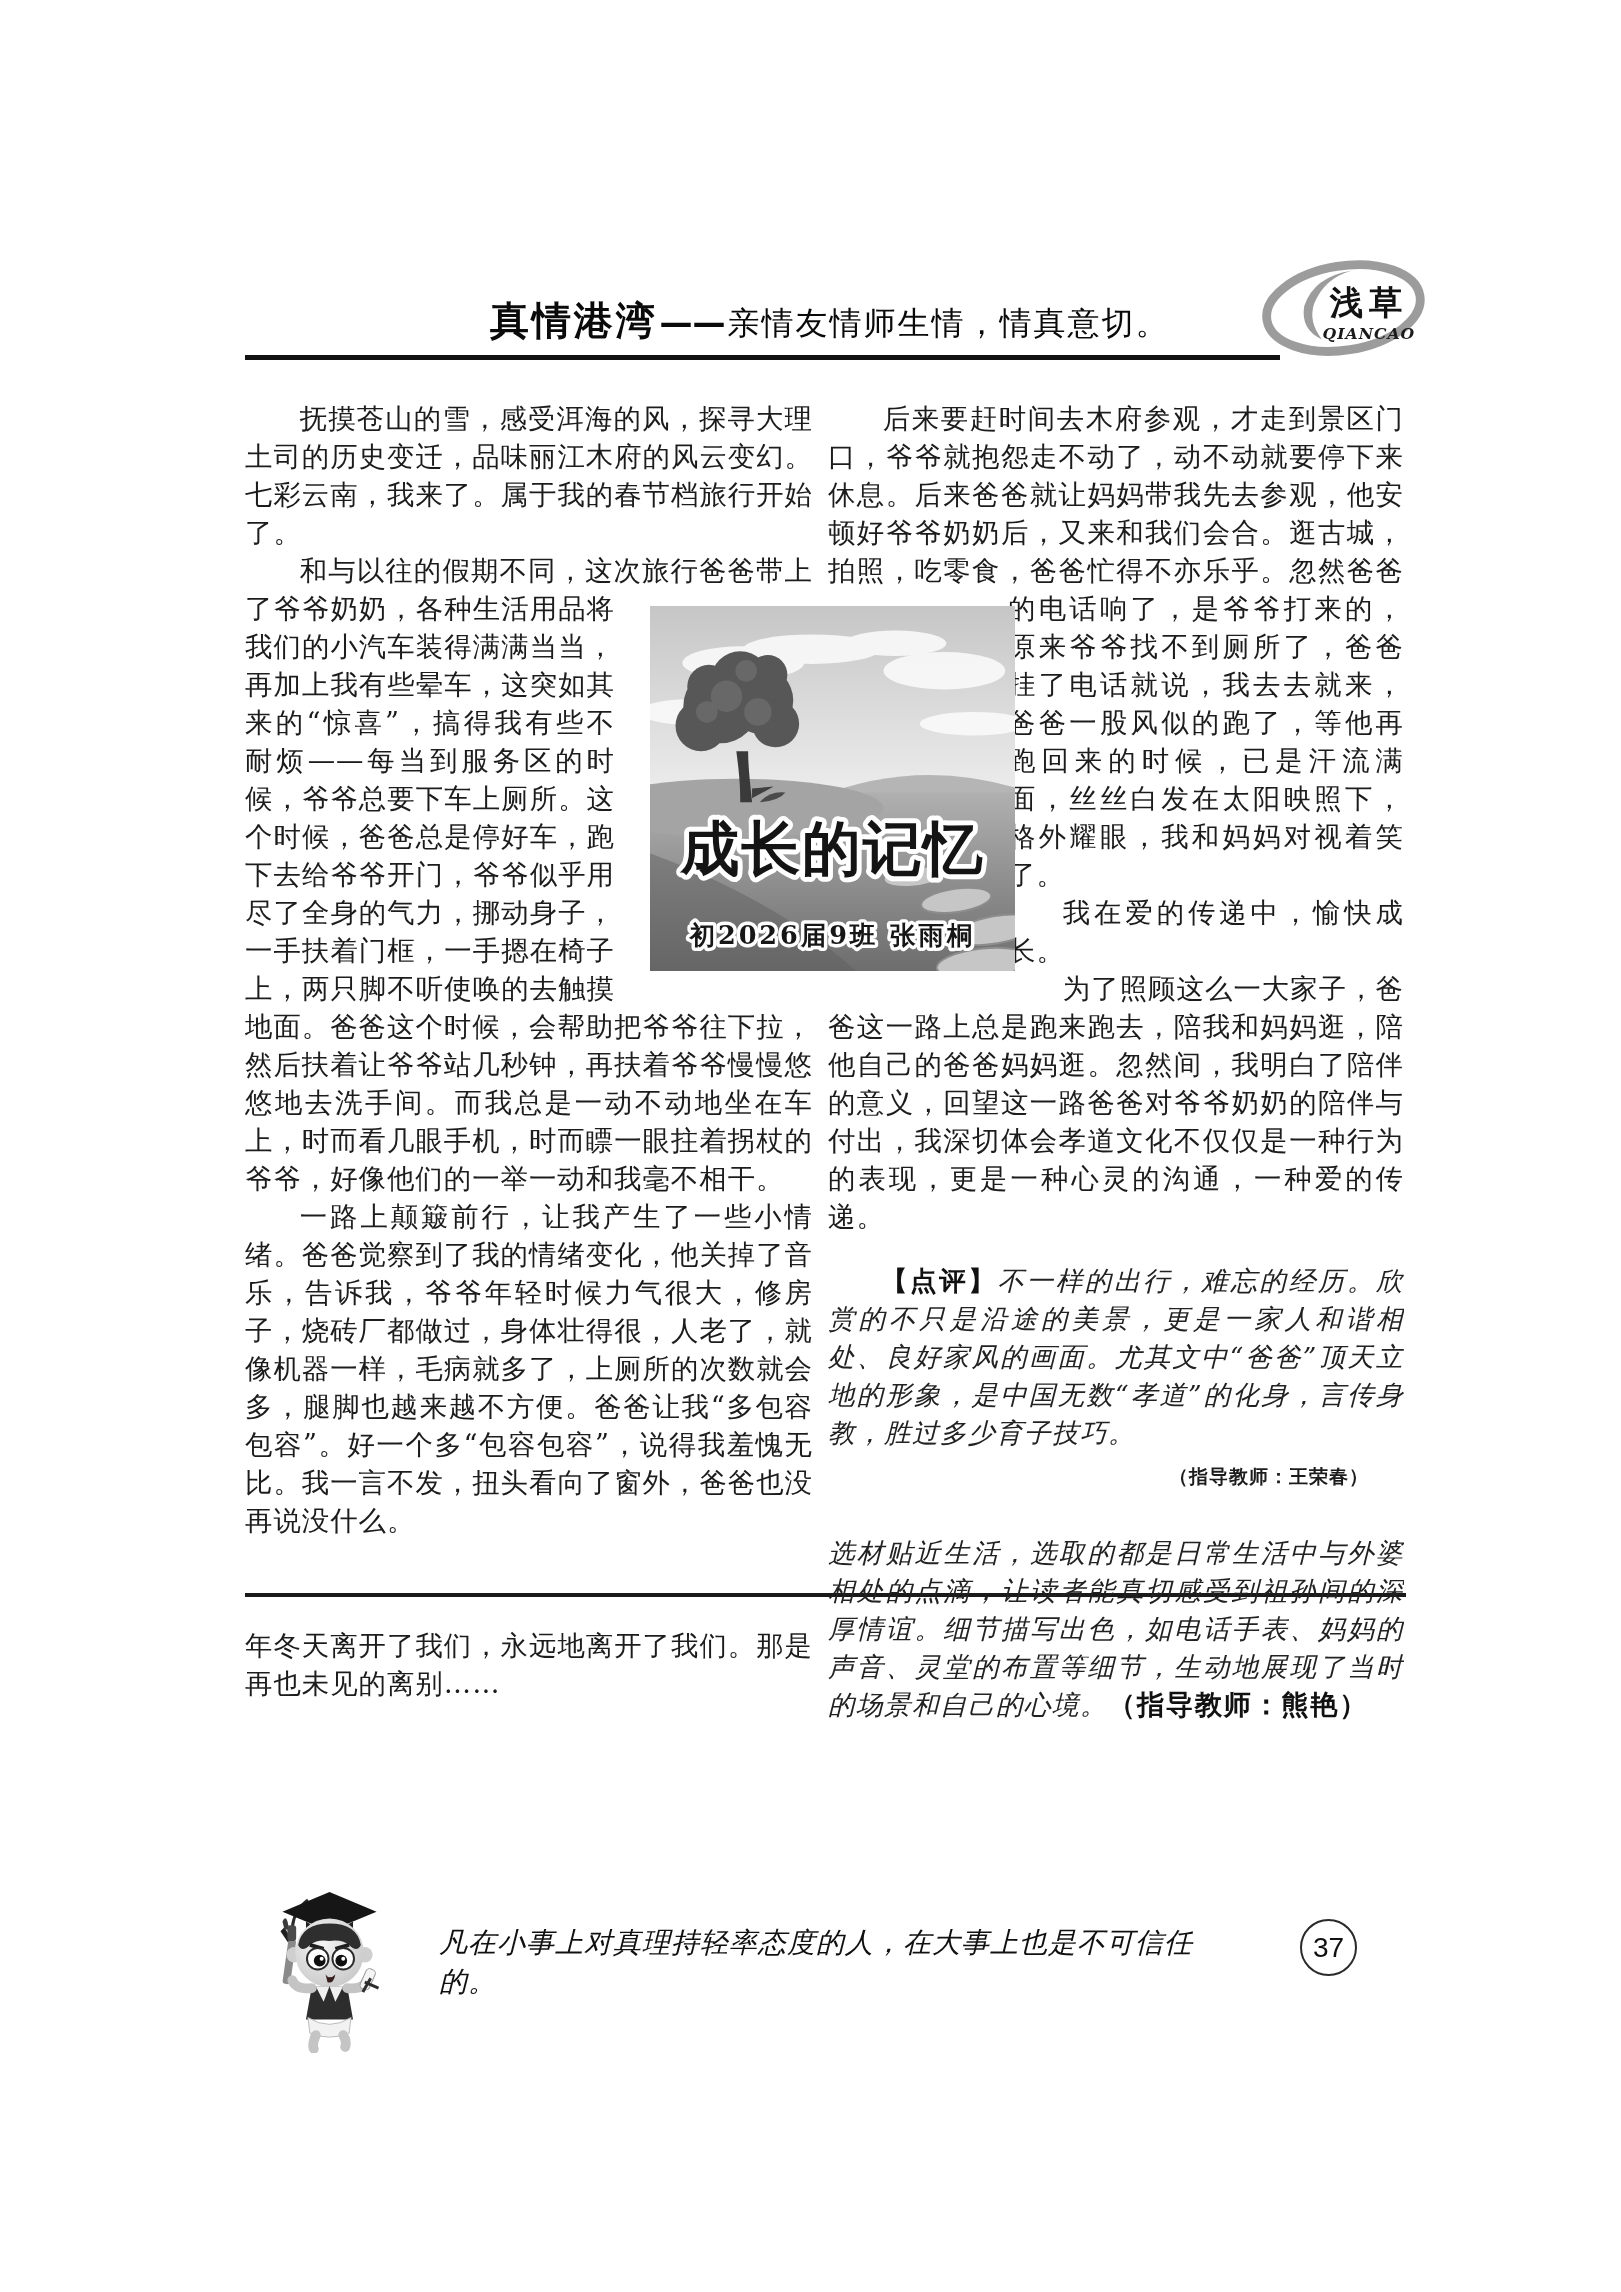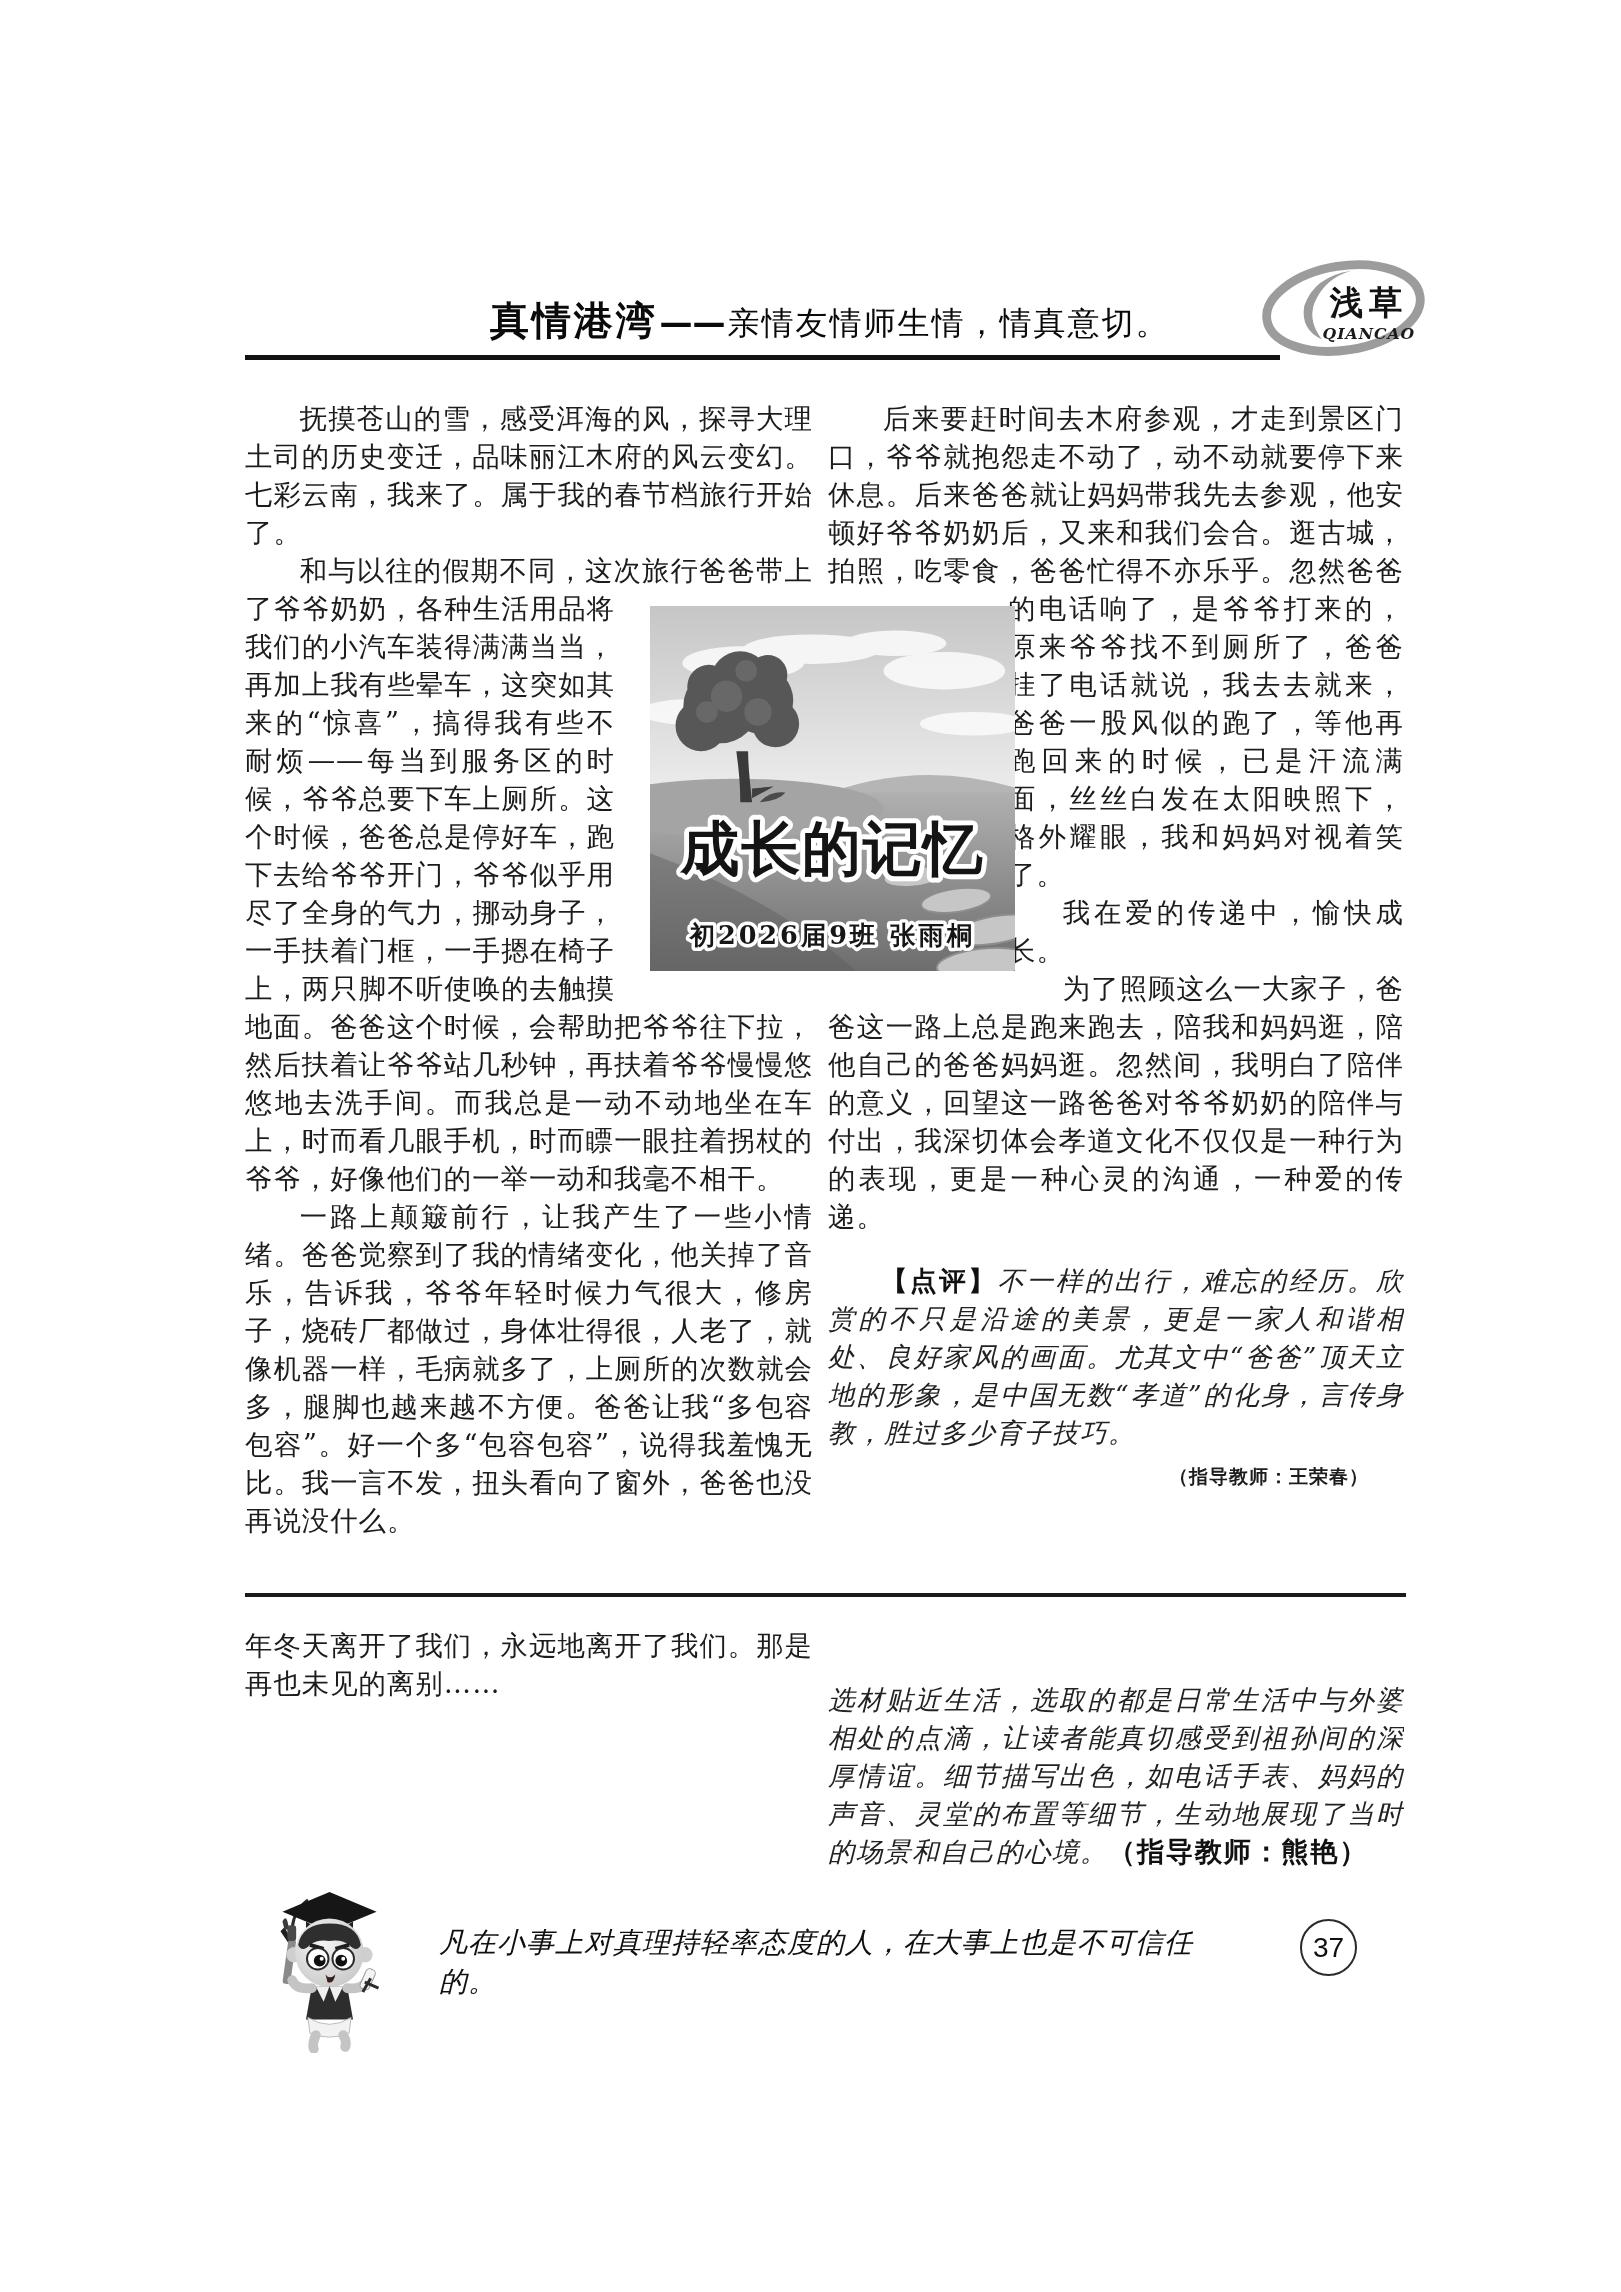--- a/index.html
+++ b/index.html
@@ -32,21 +32,21 @@
   .mt{margin-top:39px !important;}
   .teacher{text-align:right;padding-right:35px;text-indent:0 !important;margin-top:5.9px !important;
            font-family:"DejaVu Sans","Liberation Sans",sans-serif;font-weight:700;font-size:19px;}
   .teacher-inline{font-size:27.4px;}
   
   .photo{position:absolute;left:634px;top:606px;width:365px;height:335px;margin-left:16px;}
   .photo svg{display:block;}
   
   .divider{position:absolute;left:245px;top:1593px;width:1161px;height:3.9px;background:#1a1a1a;}
   .bcol-left{left:245px;top:1627px;width:568px;height:265px;}
-  .bcol-right{left:828px;top:1681px;width:576px;height:265px;}
+  .bcol-right{left:828px;top:1534px;width:576px;height:265px;}
   
   .mascot{position:absolute;left:255px;top:1884px;width:149px;height:169px;}
   .footer-quote{position:absolute;left:439px;top:1923px;width:804px;font-size:28px;line-height:39px;
                 font-style:italic;color:#101010;letter-spacing:1px;}
   .page-circle{position:absolute;left:1300px;top:1919px;width:53px;height:53px;border:2.9px solid #2a2a2a;
                border-radius:50%;text-align:center;line-height:53px;font-size:28px;
                font-family:Liberation Sans, sans-serif;color:#111;}
 </style>
 </head>
 <body>

